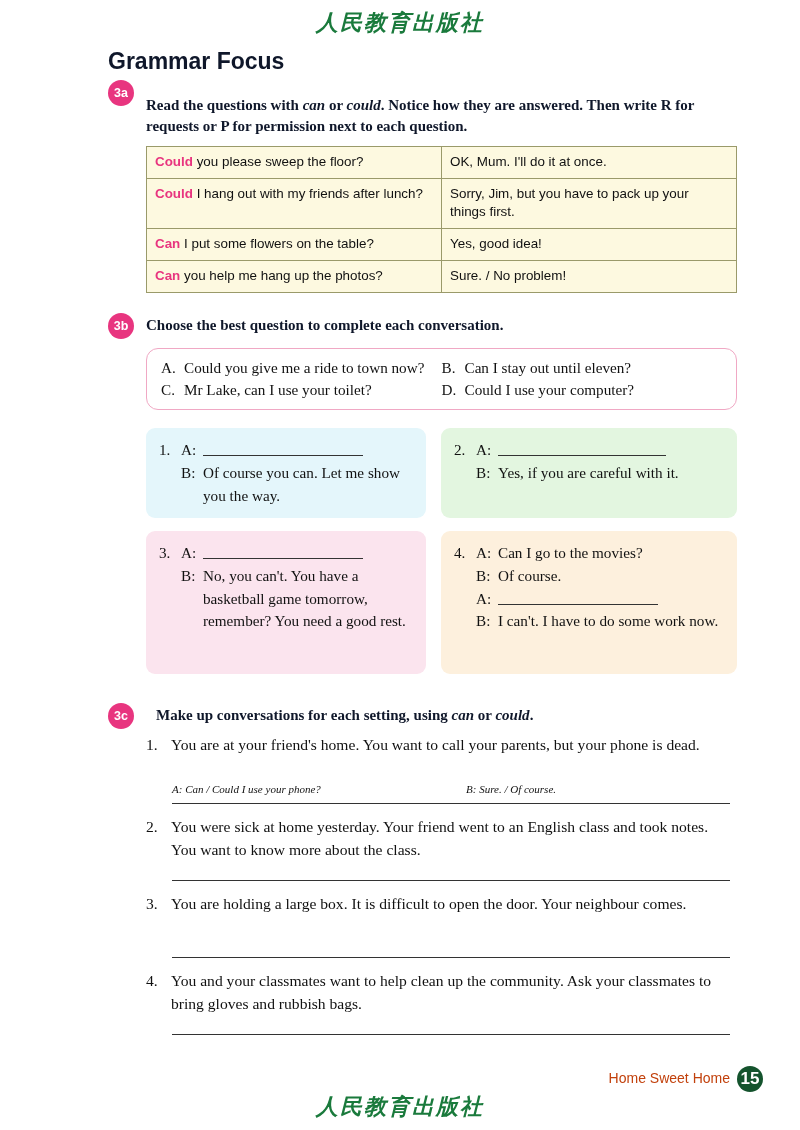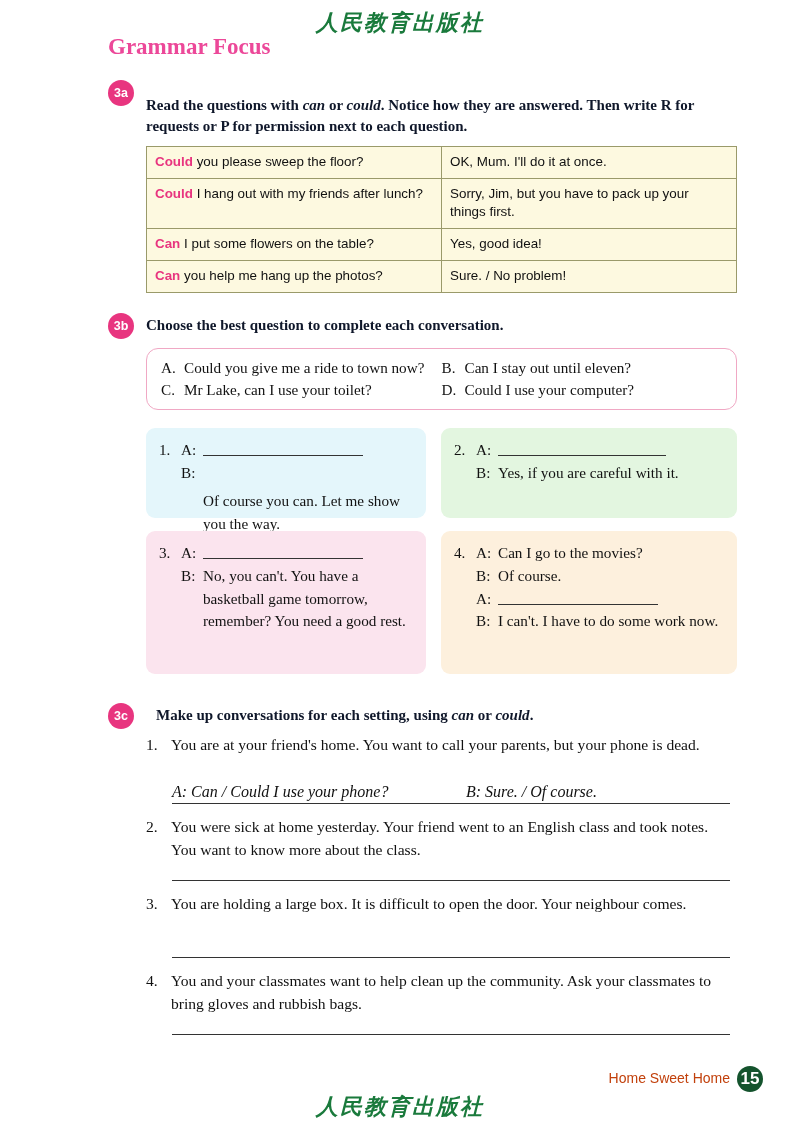--- a/index.html
+++ b/index.html
@@ -26,25 +26,25 @@
     font-weight: bold;
     letter-spacing: 2px;
     white-space: nowrap;
   }
   .pub-top { top: 8px; font-size: 22px; }
   .pub-bottom { bottom: 8px; font-size: 22px; }
 
   
   .title {
     position: absolute;
-    left: 108px; top: 34px;
-    font-family: Liberation Serif, serif;
+    left: 108px; top: 48px;
+    font-family: Liberation Sans, sans-serif;
     font-weight: bold;
     font-size: 23px;
-    color: #ec4899;
+    color: #0f172a;
   }
 
   
   .bubble {
     position: absolute;
     width: 26px; height: 26px;
     border-radius: 50%;
     background: #e8357f;
     color: #fff;
     font-family: "Liberation Sans", sans-serif;
@@ -133,21 +133,21 @@
     line-height: 1.5;
   }
   .item .n { position: absolute; left: 0; top: 0; width: 22px; }
   .item .txt { display: block; margin-left: 25px; }
   .ans-line {
     position: absolute;
     border-bottom: 1.1px solid #333;
   }
   .ans-filled {
     position: absolute;
-    font-size: 16px;
+    font-size: 11px;
     font-style: italic;
   }
 
   
   .footer-text {
     position: absolute;
     right: 70px; bottom: 44px;
     font-family: "Liberation Sans", sans-serif;
     font-size: 14px;
     color: #c2410c;
@@ -227,21 +227,21 @@
 
   <div class="card c1">
     <div class="row">
       <span class="num">1.</span>
       <span class="spk">A:</span>
       <span class="blank" style="width:160px;"></span>
     </div>
     <div class="row">
       <span class="num"></span>
       <span class="spk">B:</span>
-      <span style="flex:1;margin-top:28px;">Of course you can. Let me show you the way.</span>
+      <span style="flex:1;">Of course you can. Let me show you the way.</span>
     </div>
   </div>
 
   <div class="card c2">
     <div class="row">
       <span class="num">2.</span>
       <span class="spk">A:</span>
       <span class="blank" style="width:168px;"></span>
     </div>
     <div class="row">

